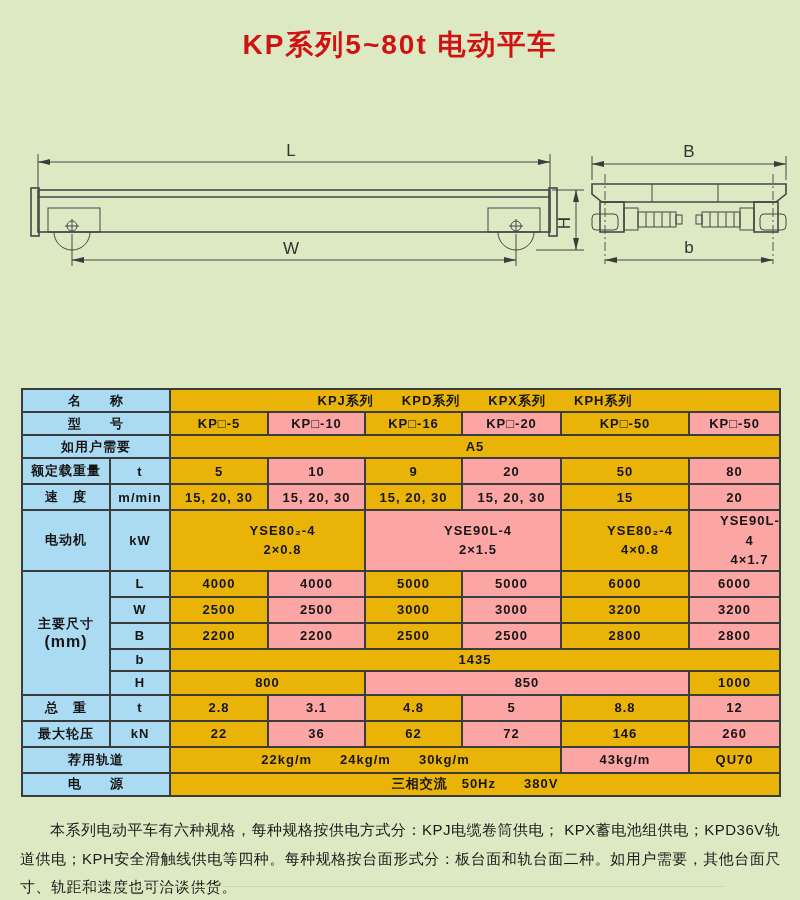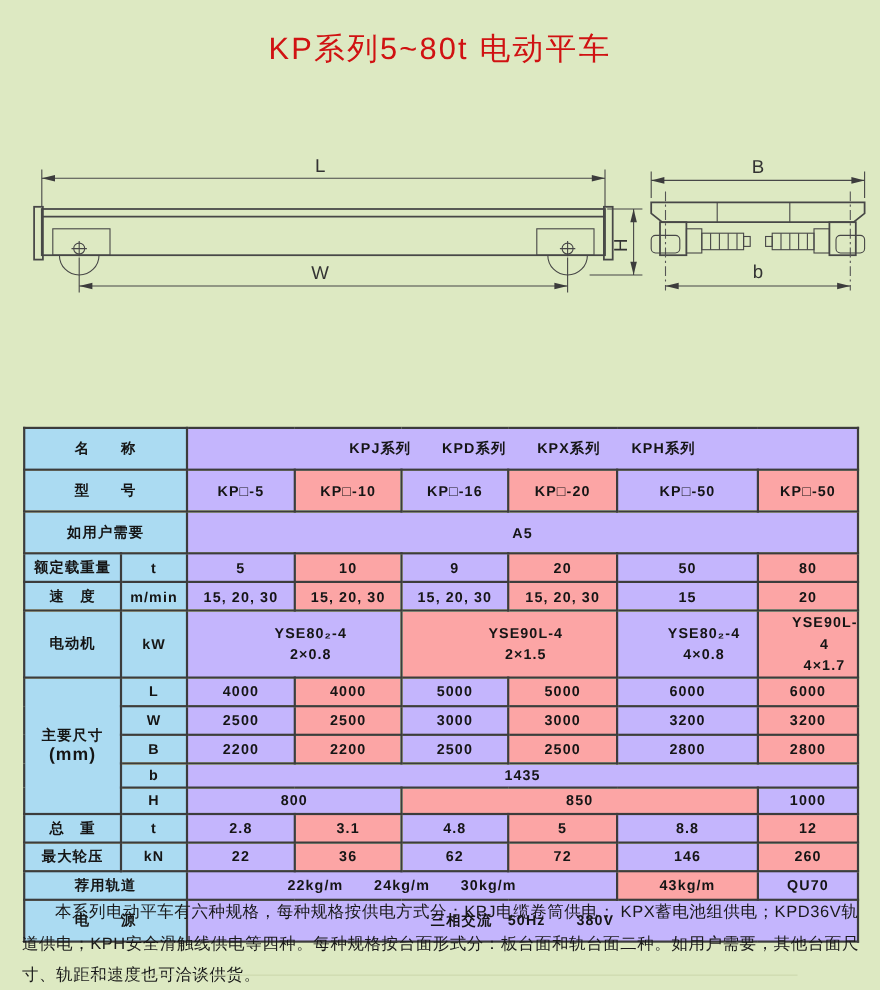--- a/index.html
+++ b/index.html
@@ -7,21 +7,21 @@
   body { font-family: "Liberation Sans", sans-serif; }
   .page {
     position: relative;
     width: 800px; height: 900px;
     background: #dde9c2;
     overflow: hidden;
   }
   .title {
     position: absolute; top: 26px; left: 0; width: 800px;
     text-align: center;
-    font-size: 28px; font-weight: normal; letter-spacing: 2px;
+    font-size: 28px; font-weight: bold; letter-spacing: 2px;
     color: #d01212;
   }
   .drawing { position: absolute; top: 130px; left: 0; }
   .drawing text {
     font-family: "Liberation Sans", sans-serif;
     font-size: 17px; fill: #333; font-weight: normal;
   }
   .section-title {
     position: absolute; top: 352px; left: 28px;
     font-size: 19px; font-weight: bold; letter-spacing: 1px;
@@ -35,23 +35,23 @@
     border: 2px solid #3c3c3c;
   }
   table.spec td {
     border: 2px solid #3c3c3c;
     text-align: center; vertical-align: middle;
     font-weight: bold; color: #151515;
     font-size: 13px; letter-spacing: 1px;
     padding: 0; overflow: hidden;
   }
   td.lbl { background: #abdbf2; font-size: 14px; letter-spacing: 1px; }
-  td.g  { background: #c4b5fd; }
+  td.g  { background: #eab308; }
   td.bl { background: #fca5a5; }
-  tr.h25 { height: 38px; } tr.h26 { height: 26px; }
+  tr.h25 { height: 23px; } tr.h26 { height: 26px; }
   tr.h52 { height: 51px; } tr.h22 { height: 22px; } tr.h24 { height: 24px; }
   .motor-cell div { line-height: 1.5; padding-left: 30px; }
   .dims-note { font-size: 16px; font-weight: bold; }
   .footer-note {
     position: absolute; top: 816px; left: 20px; width: 762px;
     font-size: 15px; line-height: 1.9; color: #1a1a1a;
     text-indent: 2em; letter-spacing: 0.5px;
   }
   .bottom-rule {
     position: absolute; top: 886px; left: 75px; width: 650px; height: 1px;

